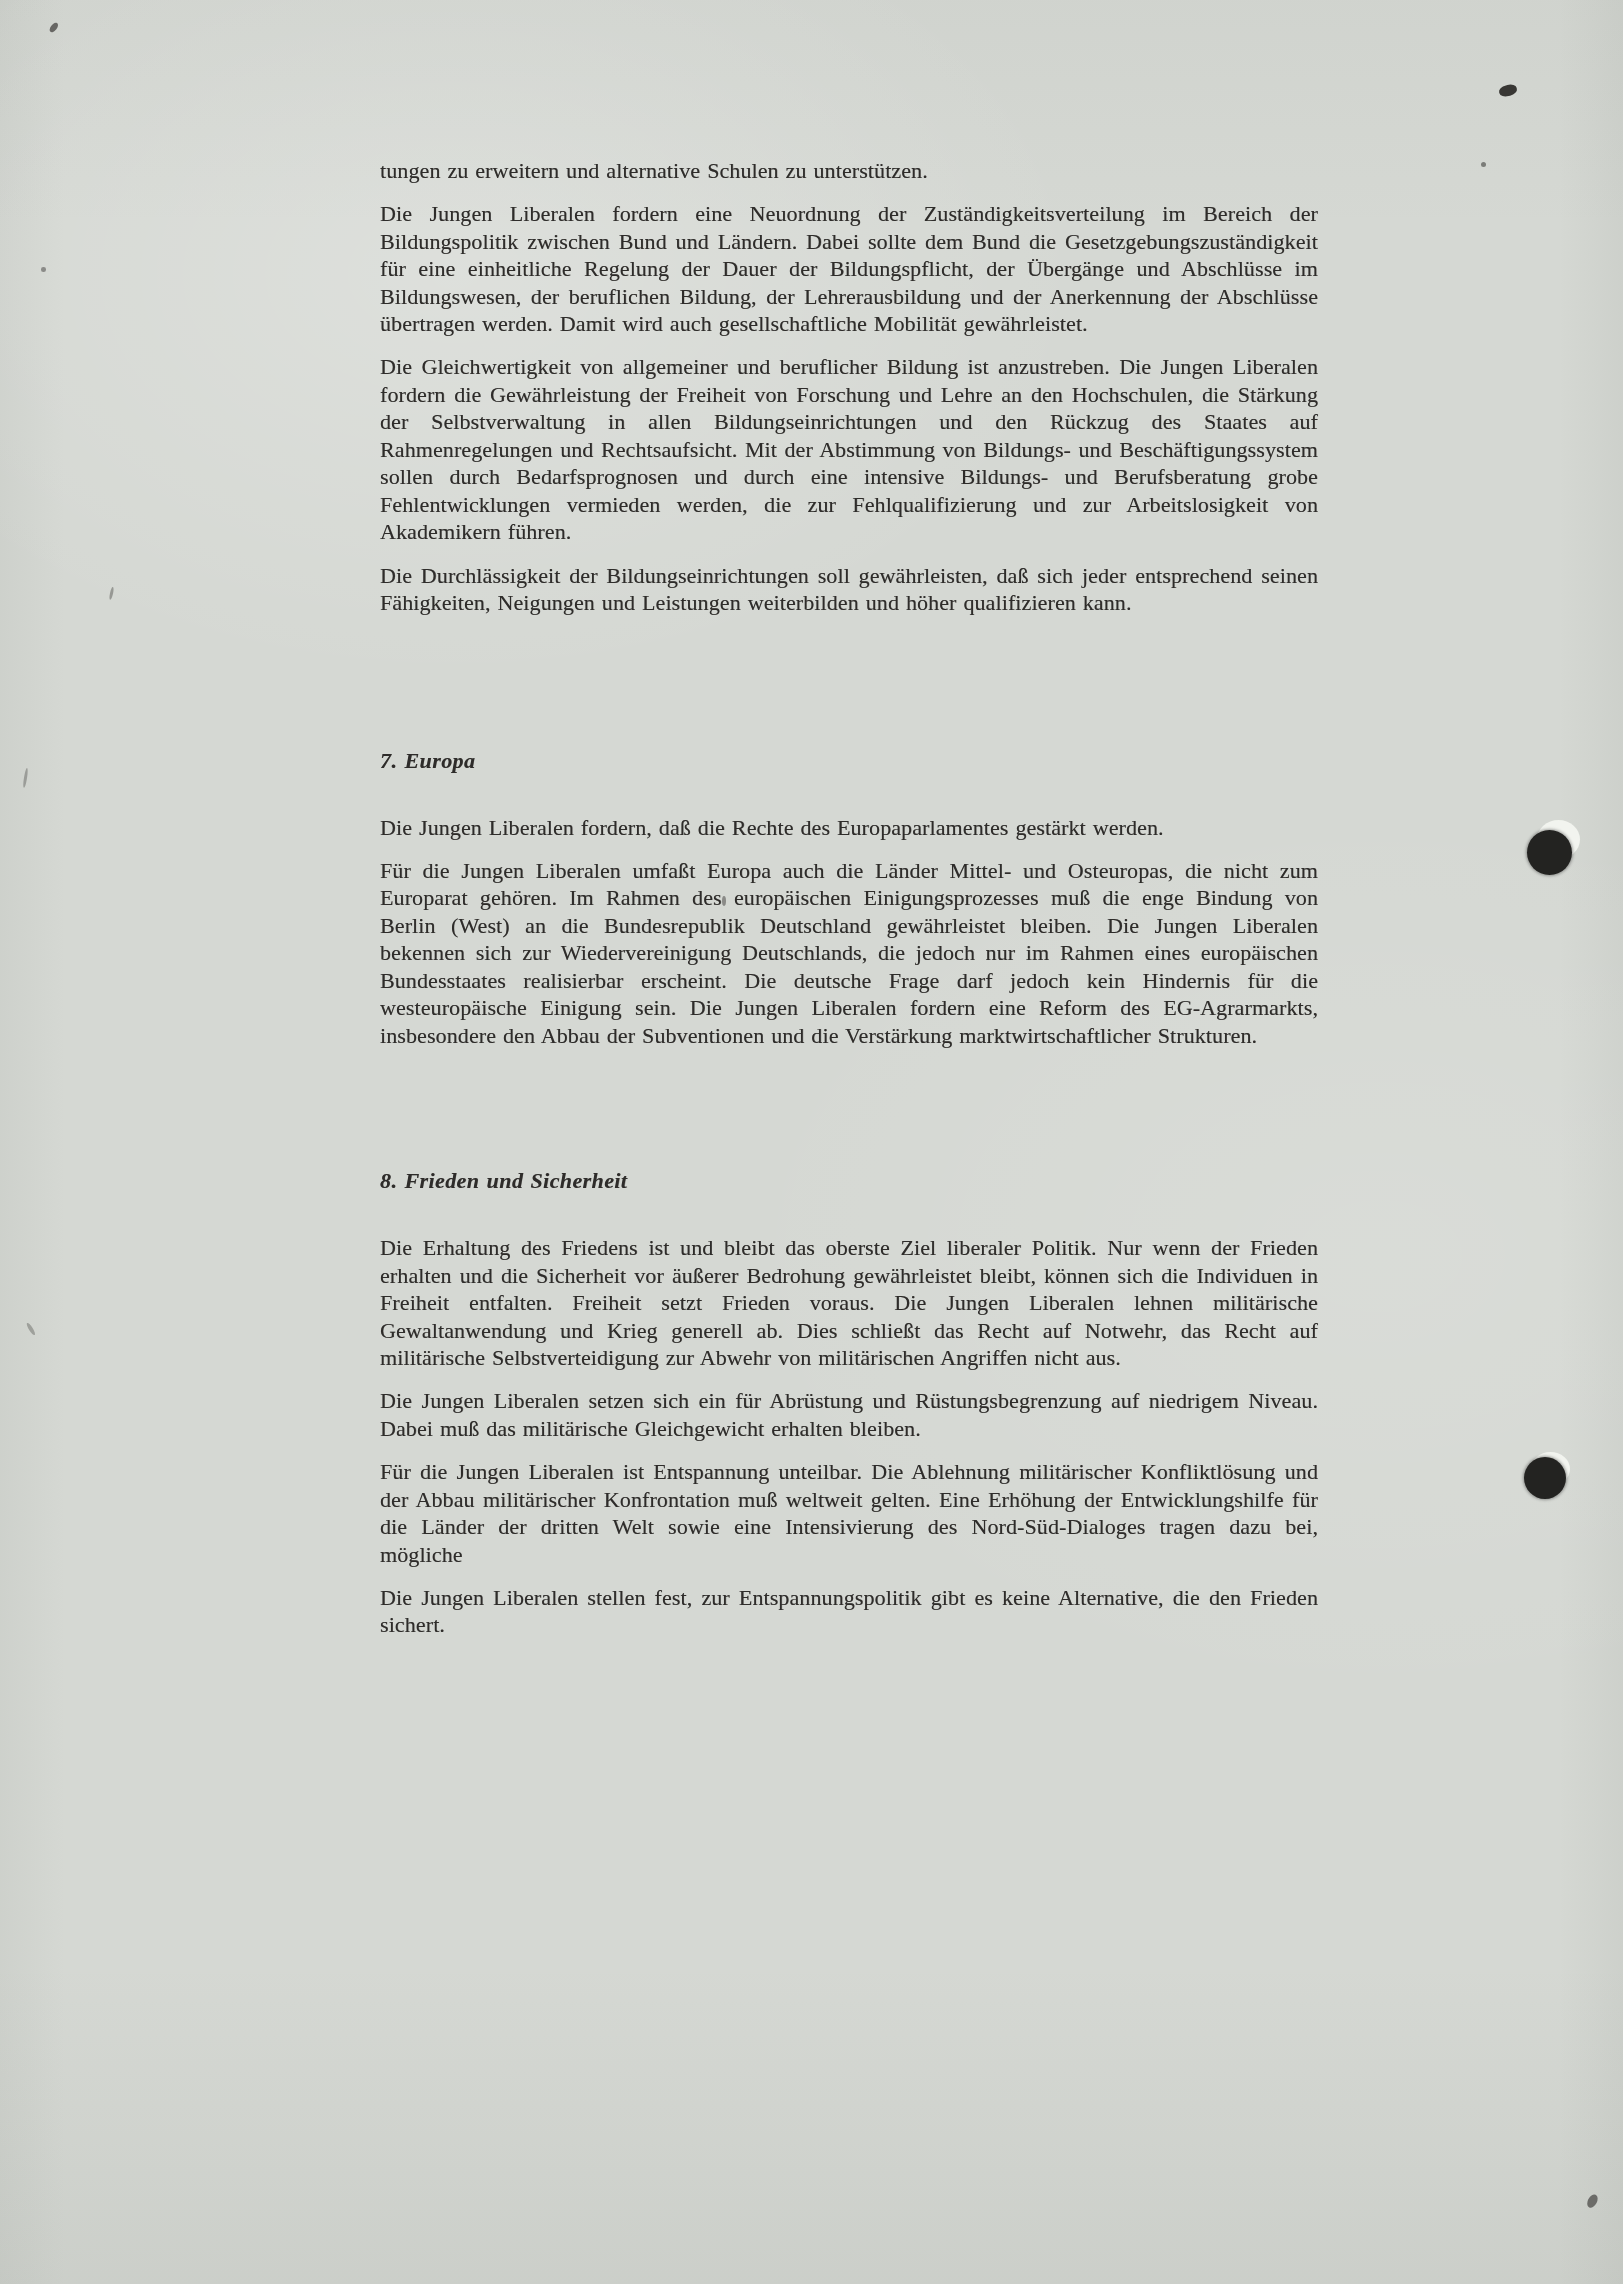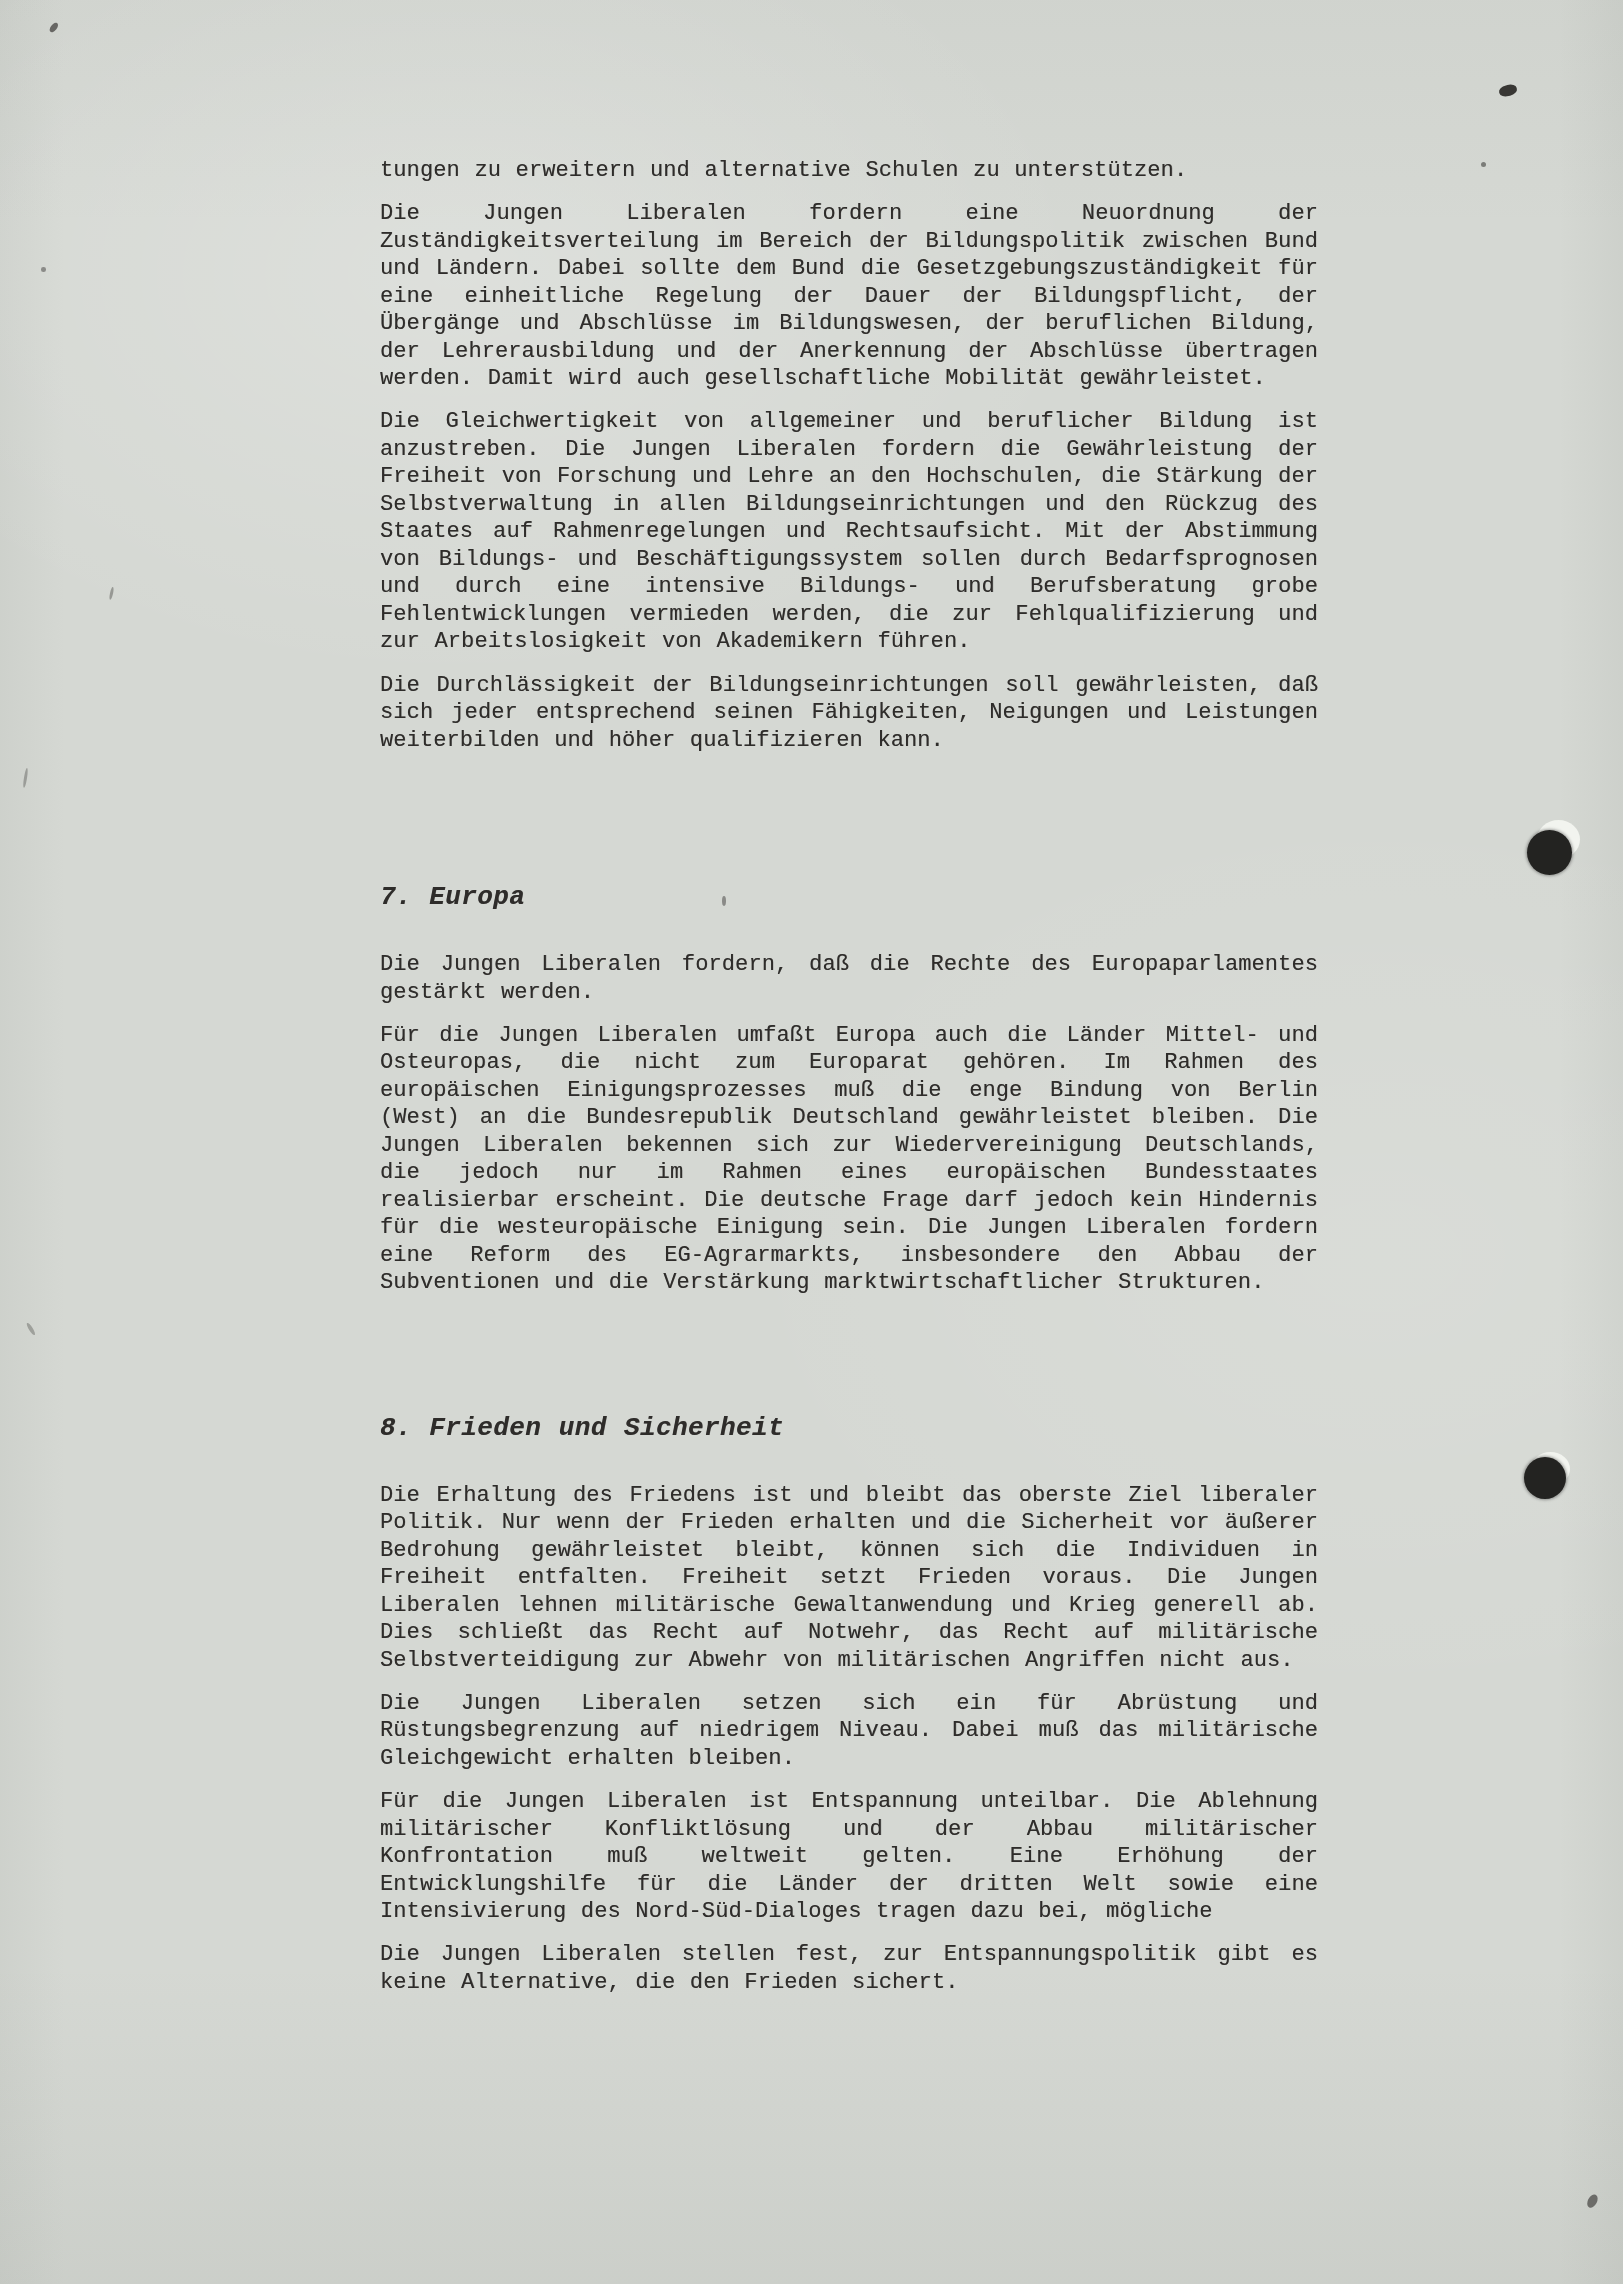--- a/index.html
+++ b/index.html
@@ -12,21 +12,21 @@
     width: 1624px;
     height: 2284px;
     margin: 0 auto;
     background-color: #d5d8d3;
     background-image:
       radial-gradient(ellipse 917px 590px at 28% 12%, rgba(255,255,255,0.20), rgba(255,255,255,0) 70%),
       radial-gradient(ellipse 1048px 721px at 85% 55%, rgba(255,255,255,0.10), rgba(255,255,255,0) 65%),
       linear-gradient(180deg, rgba(120,126,118,0.05) 0%, rgba(120,126,118,0) 10%, rgba(120,126,118,0) 86%, rgba(110,116,108,0.09) 100%),
       linear-gradient(90deg, rgba(110,116,108,0.07) 0%, rgba(110,116,108,0) 4%, rgba(110,116,108,0) 96%, rgba(110,116,108,0.08) 100%);
     overflow: hidden;
-    font-family: Liberation Mono, monospace;
+    font-family: Liberation Serif, serif;
   }
   .text-column {
     position: absolute;
     left: 380px;
     top: 157px;
     width: 938px;
     color: #2e2c2a;
     font-size: 22px;
     line-height: 27.5px;
     letter-spacing: 0.1px;
@@ -34,21 +34,21 @@
     text-align: justify;
     text-shadow: 0.3px 0.3px 0.5px rgba(46,44,42,0.45);
   }
   .text-column p {
     margin: 0 0 15.7px 0;
   }
   .text-column p.continuation {
     text-align: left;
   }
   .section-heading {
-    font-size: 26px;
+    font-size: 22px;
     line-height: 31px;
     font-weight: bold;
     font-style: italic;
     letter-spacing: 0.4px;
     text-align: left;
     margin: 128px 0 38px 0;
   }
   .section-heading.second {
     margin-top: 116px;
   }

